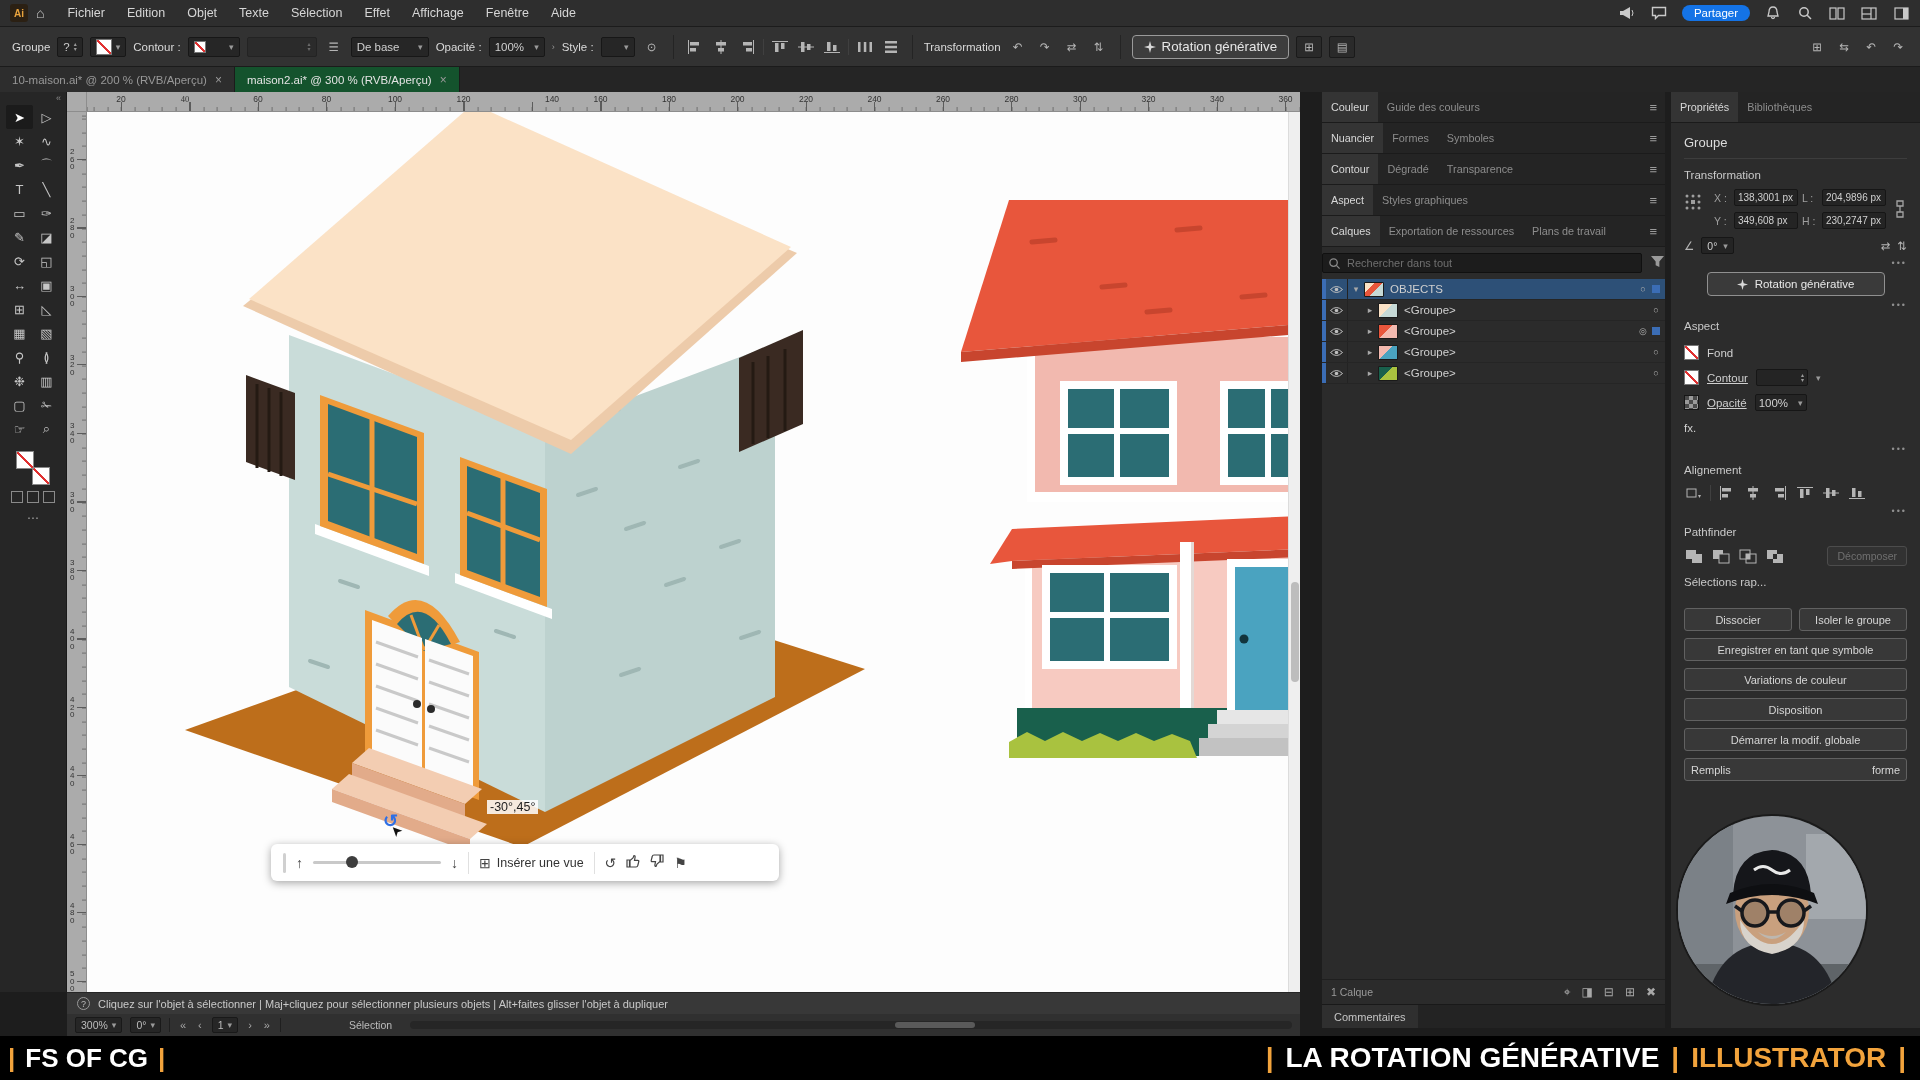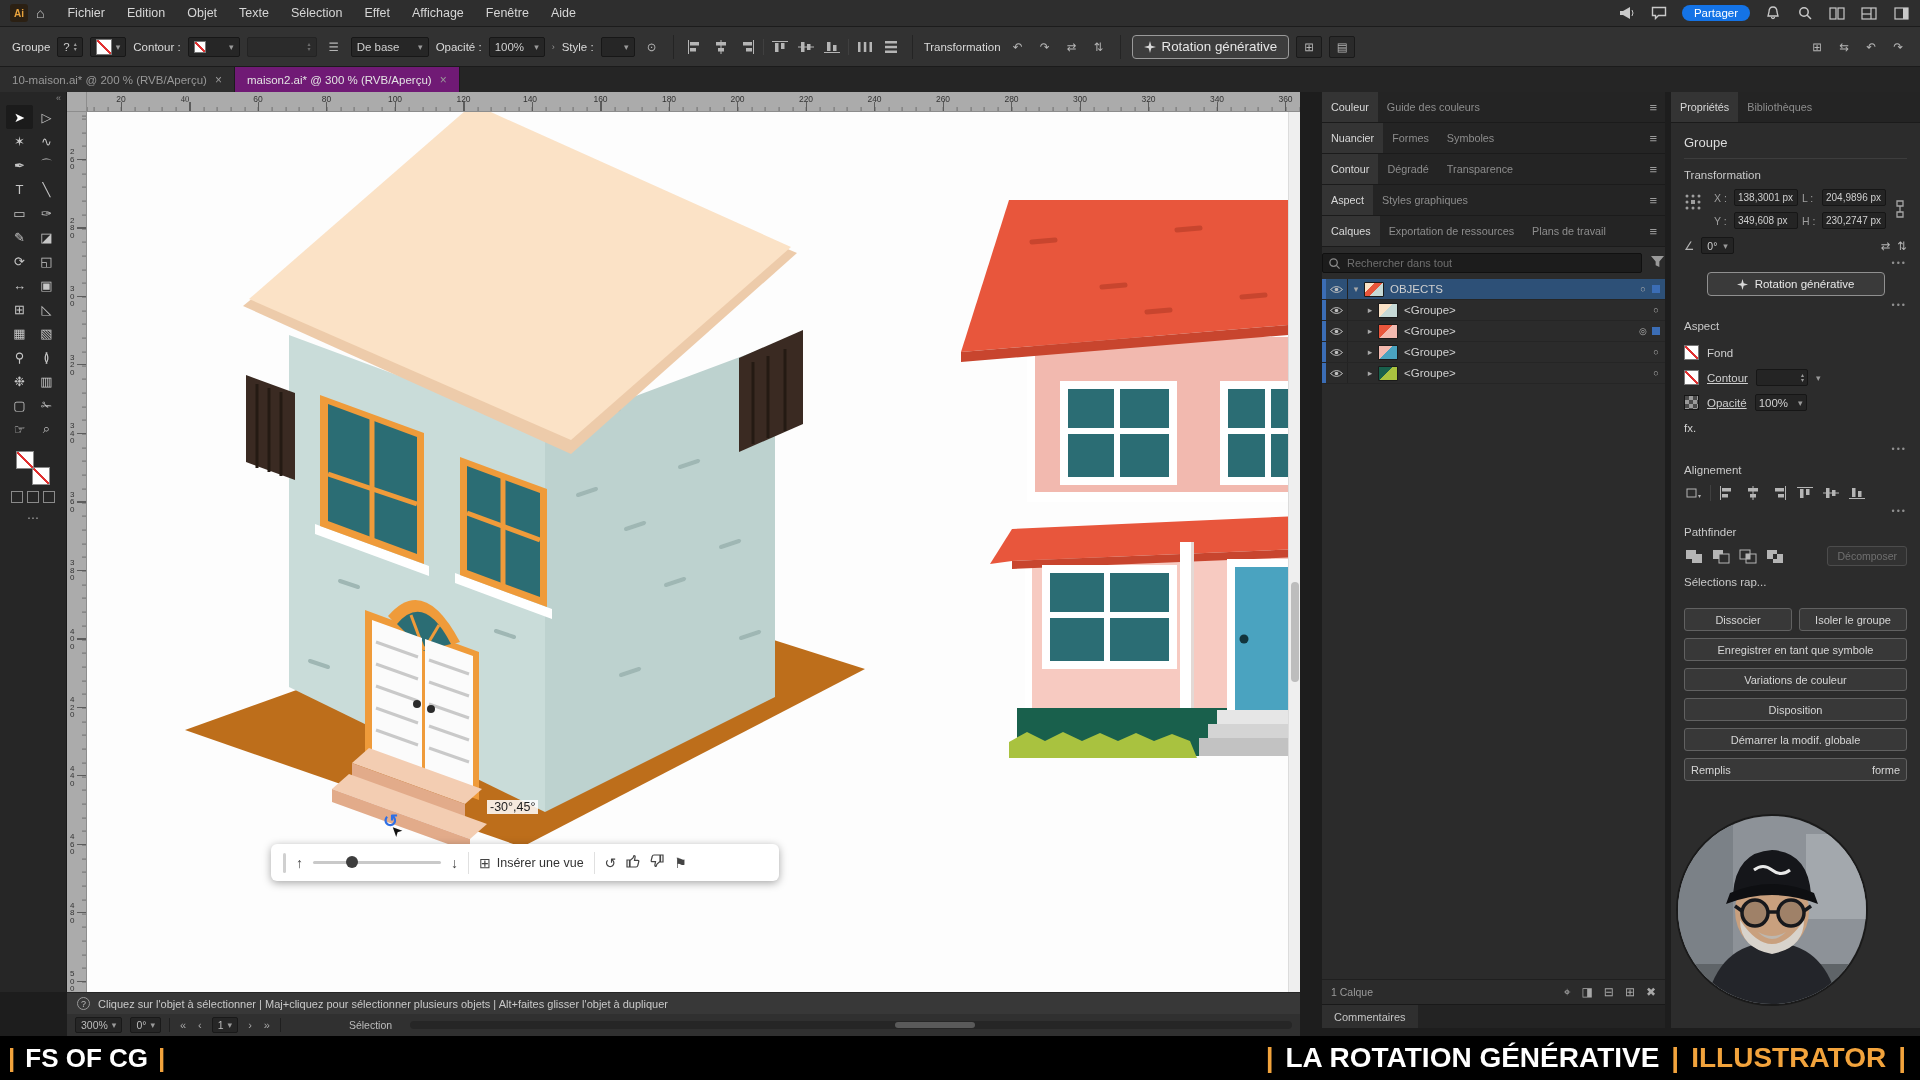--- a/index.html
+++ b/index.html
@@ -23,21 +23,21 @@
   .swatch-none{width:16px;height:16px;background:#fff;border:1px solid #777;position:relative;display:inline-block}
   .swatch-none::after{content:"";position:absolute;inset:0;background:linear-gradient(45deg,transparent 44%,#e03131 44%,#e03131 56%,transparent 56%)}
   .ob-sep{width:1px;height:24px;background:#242424;margin:0 4px}
   .mini-ic{width:20px;height:18px;display:inline-flex;align-items:center;justify-content:center;color:#b5b5b5}
   .genrot-btn{display:inline-flex;align-items:center;gap:6px;height:24px;padding:0 11px;background:#3d3d3d;border:1px solid #9a9a9a;border-radius:4px;color:#e6e6e6;cursor:pointer}
   .boxed-ic{width:26px;height:22px;background:#2a2a2a;border:1px solid #1a1a1a;border-radius:2px;display:inline-flex;align-items:center;justify-content:center;color:#b5b5b5}
 
   
   .tabsbar{position:absolute;left:0;top:67px;width:1920px;height:25px;background:#252525;display:flex;align-items:flex-end}
   .doctab{height:25px;display:flex;align-items:center;gap:8px;padding:0 12px;font-size:11.5px;border-right:1px solid #1b1b1b;background:#2d2d2d;color:#989898;cursor:pointer;white-space:nowrap}
-  .doctab.active{background:#701a75;color:#e3e3e3}
+  .doctab.active{background:#14532d;color:#e3e3e3}
   .tab-close{font-size:12px;color:#9a9a9a}
 
   
   .toolstrip{position:absolute;left:0;top:92px;width:67px;height:900px;background:#262626;border-right:1px solid #1a1a1a}
   .toolhead{height:13px;text-align:right;color:#8a8a8a;font-size:9px;padding:1px 5px}
   .toolgrid{display:grid;grid-template-columns:27px 27px;justify-content:center}
   .tool{width:27px;height:24px;display:flex;align-items:center;justify-content:center;color:#c6c6c6;font-size:13px;cursor:pointer}
   .tool.active{background:#1b1b1b;color:#ffffff;border-radius:2px}
   .fillstroke{position:relative;width:34px;height:34px;margin:10px auto 4px}
   .fs-sq{position:absolute;width:18px;height:18px;background:#fff;border:1px solid #888}
@@ -404,21 +404,21 @@
     <div class="ruler-h">
         <div class="minor"></div>
         <div class="major"></div>
         <div>
           <span class="rlabel" style="left: 34px;">20</span>
           <span class="rlabel" style="left: 98px; font-family: Liberation Serif, serif;">40</span>
           <span class="rlabel" style="left: 171px;">60</span>
           <span class="rlabel" style="left: 239.5px;">80</span>
           <span class="rlabel" style="left: 308px;">100</span>
           <span class="rlabel" style="left: 376.5px;">120</span>
-          <span class="rlabel" style="left: 443px; text-align: center;">140</span>
+          <span class="rlabel" style="left: 465px; text-align: center;">140</span>
           <span class="rlabel" style="left: 513.5px;">160</span>
           <span class="rlabel" style="left: 582px;">180</span>
           <span class="rlabel" style="left: 650.5px;">200</span>
           <span class="rlabel" style="left: 719px;">220</span>
           <span class="rlabel" style="left: 787.5px;">240</span>
           <span class="rlabel" style="left: 856px;">260</span>
           <span class="rlabel" style="left: 924.5px;">280</span>
           <span class="rlabel" style="left: 993px;">300</span>
           <span class="rlabel" style="left: 1061.5px;">320</span>
           <span class="rlabel" style="left: 1130px;">340</span>

